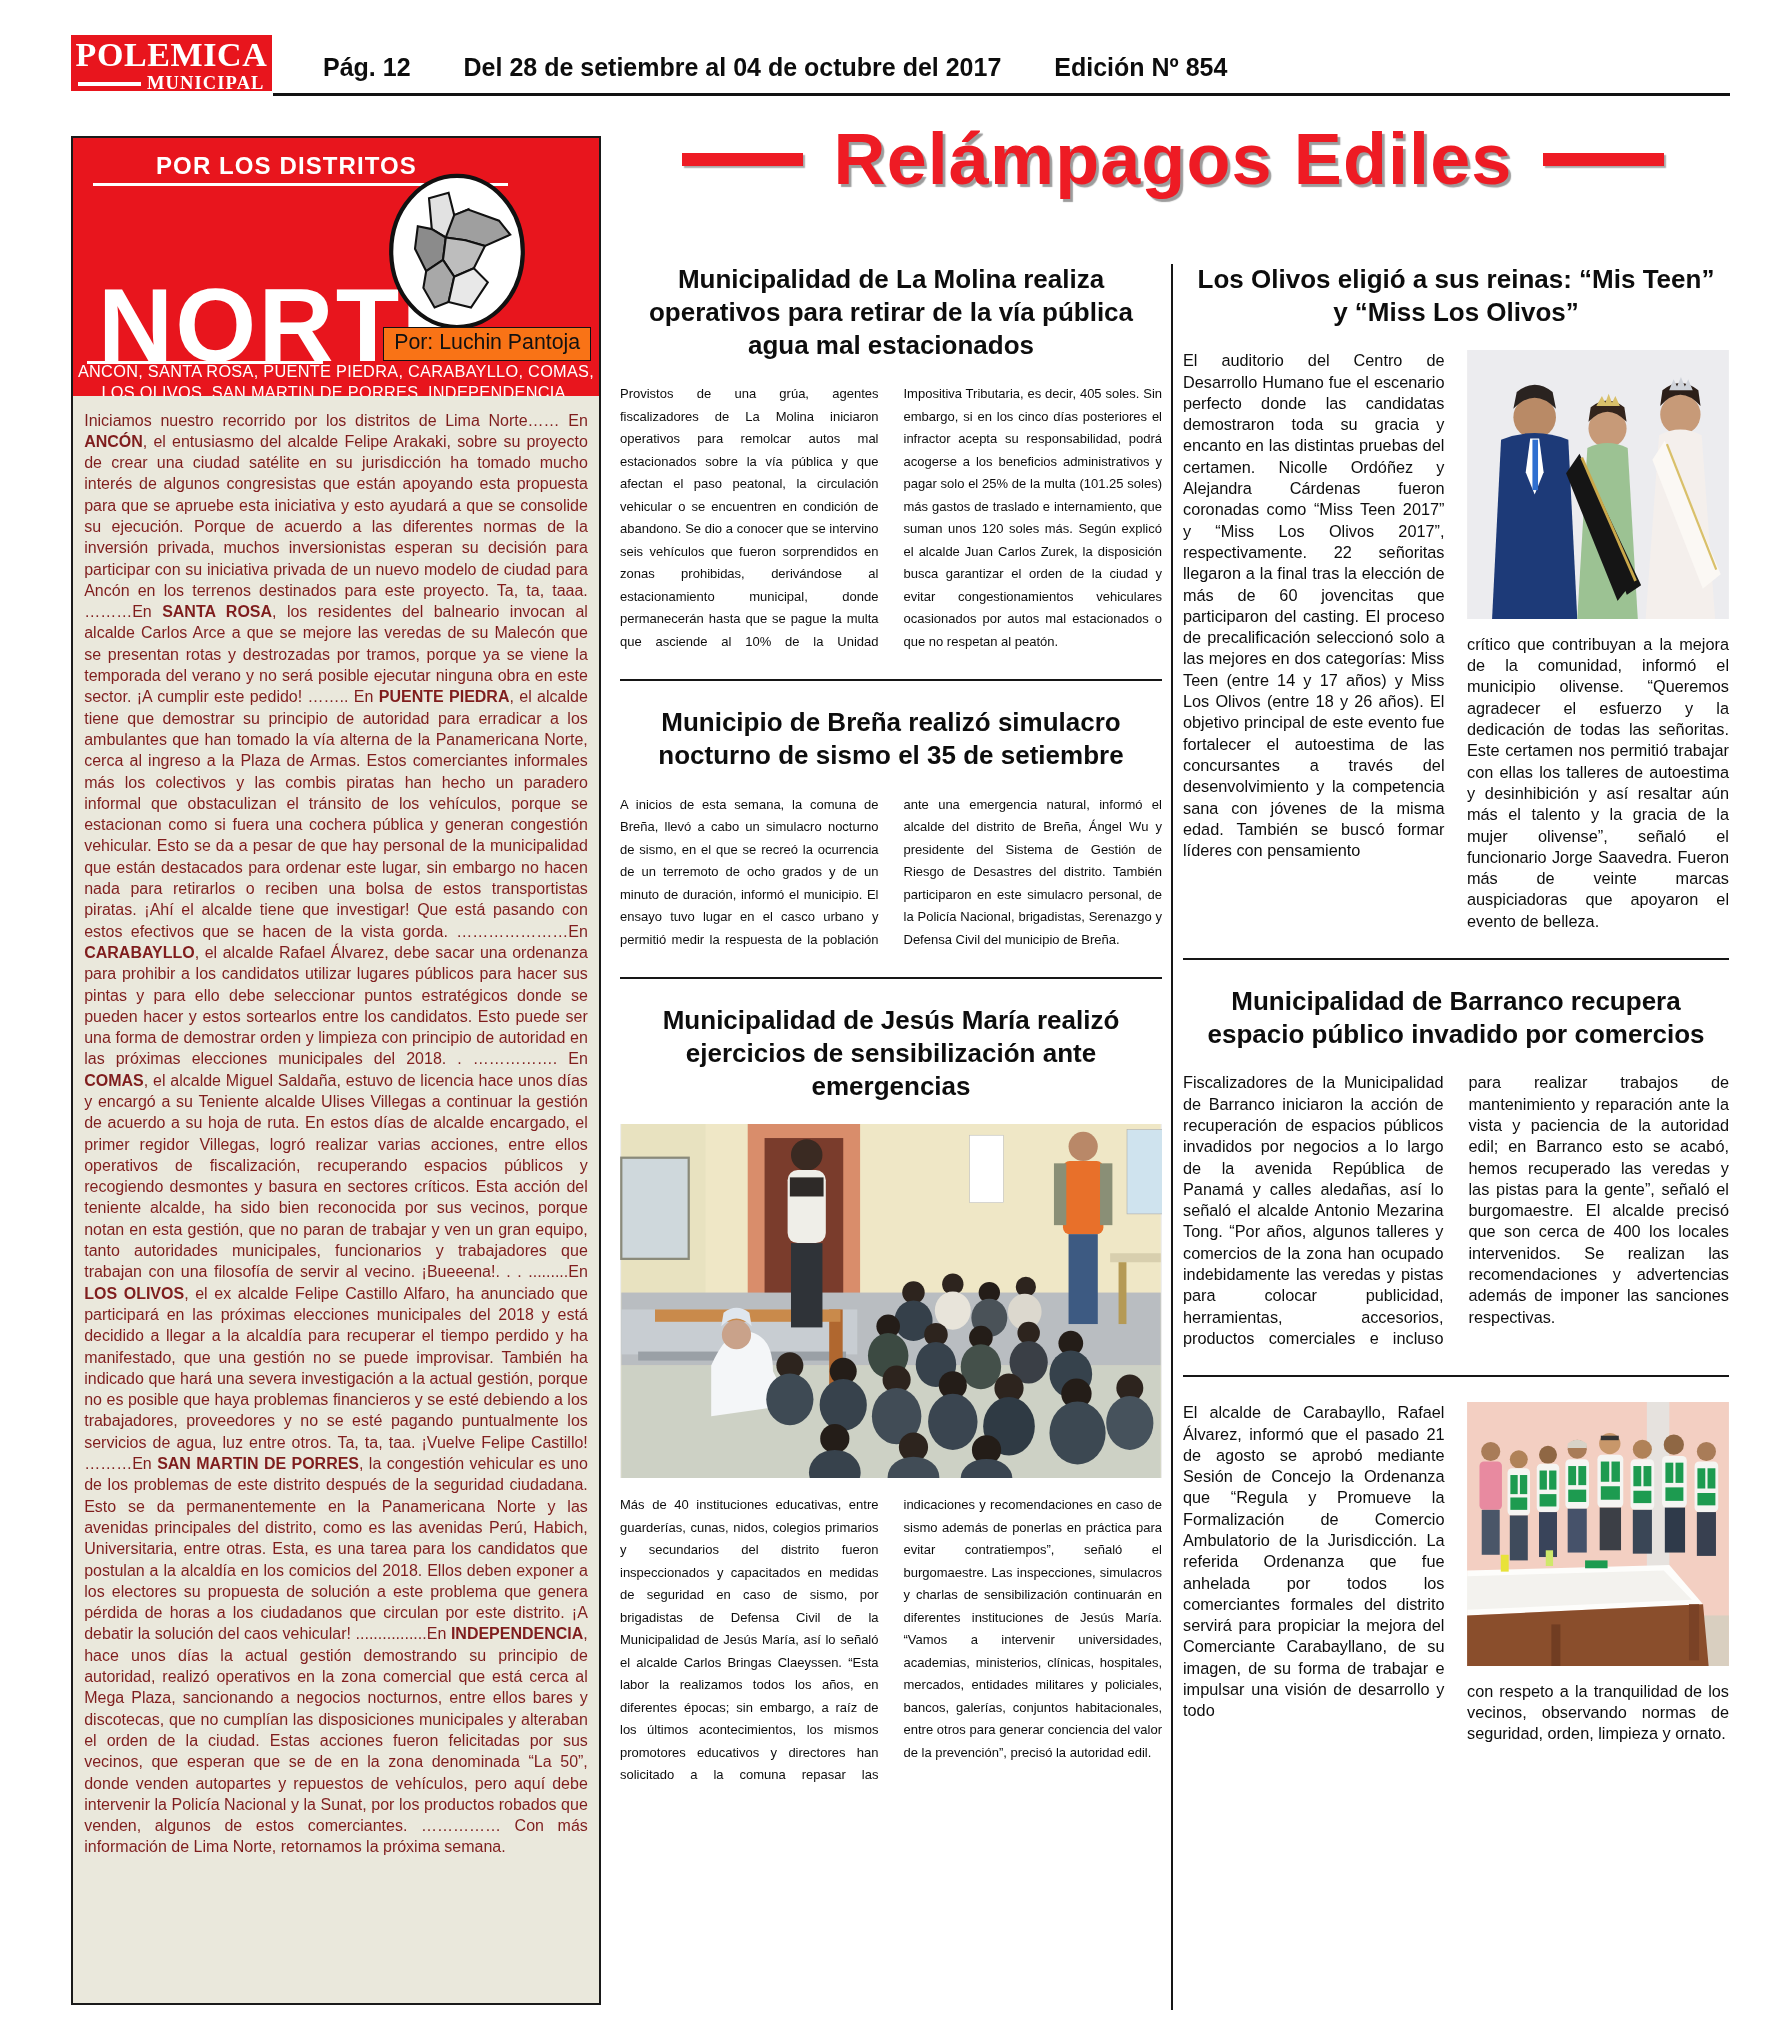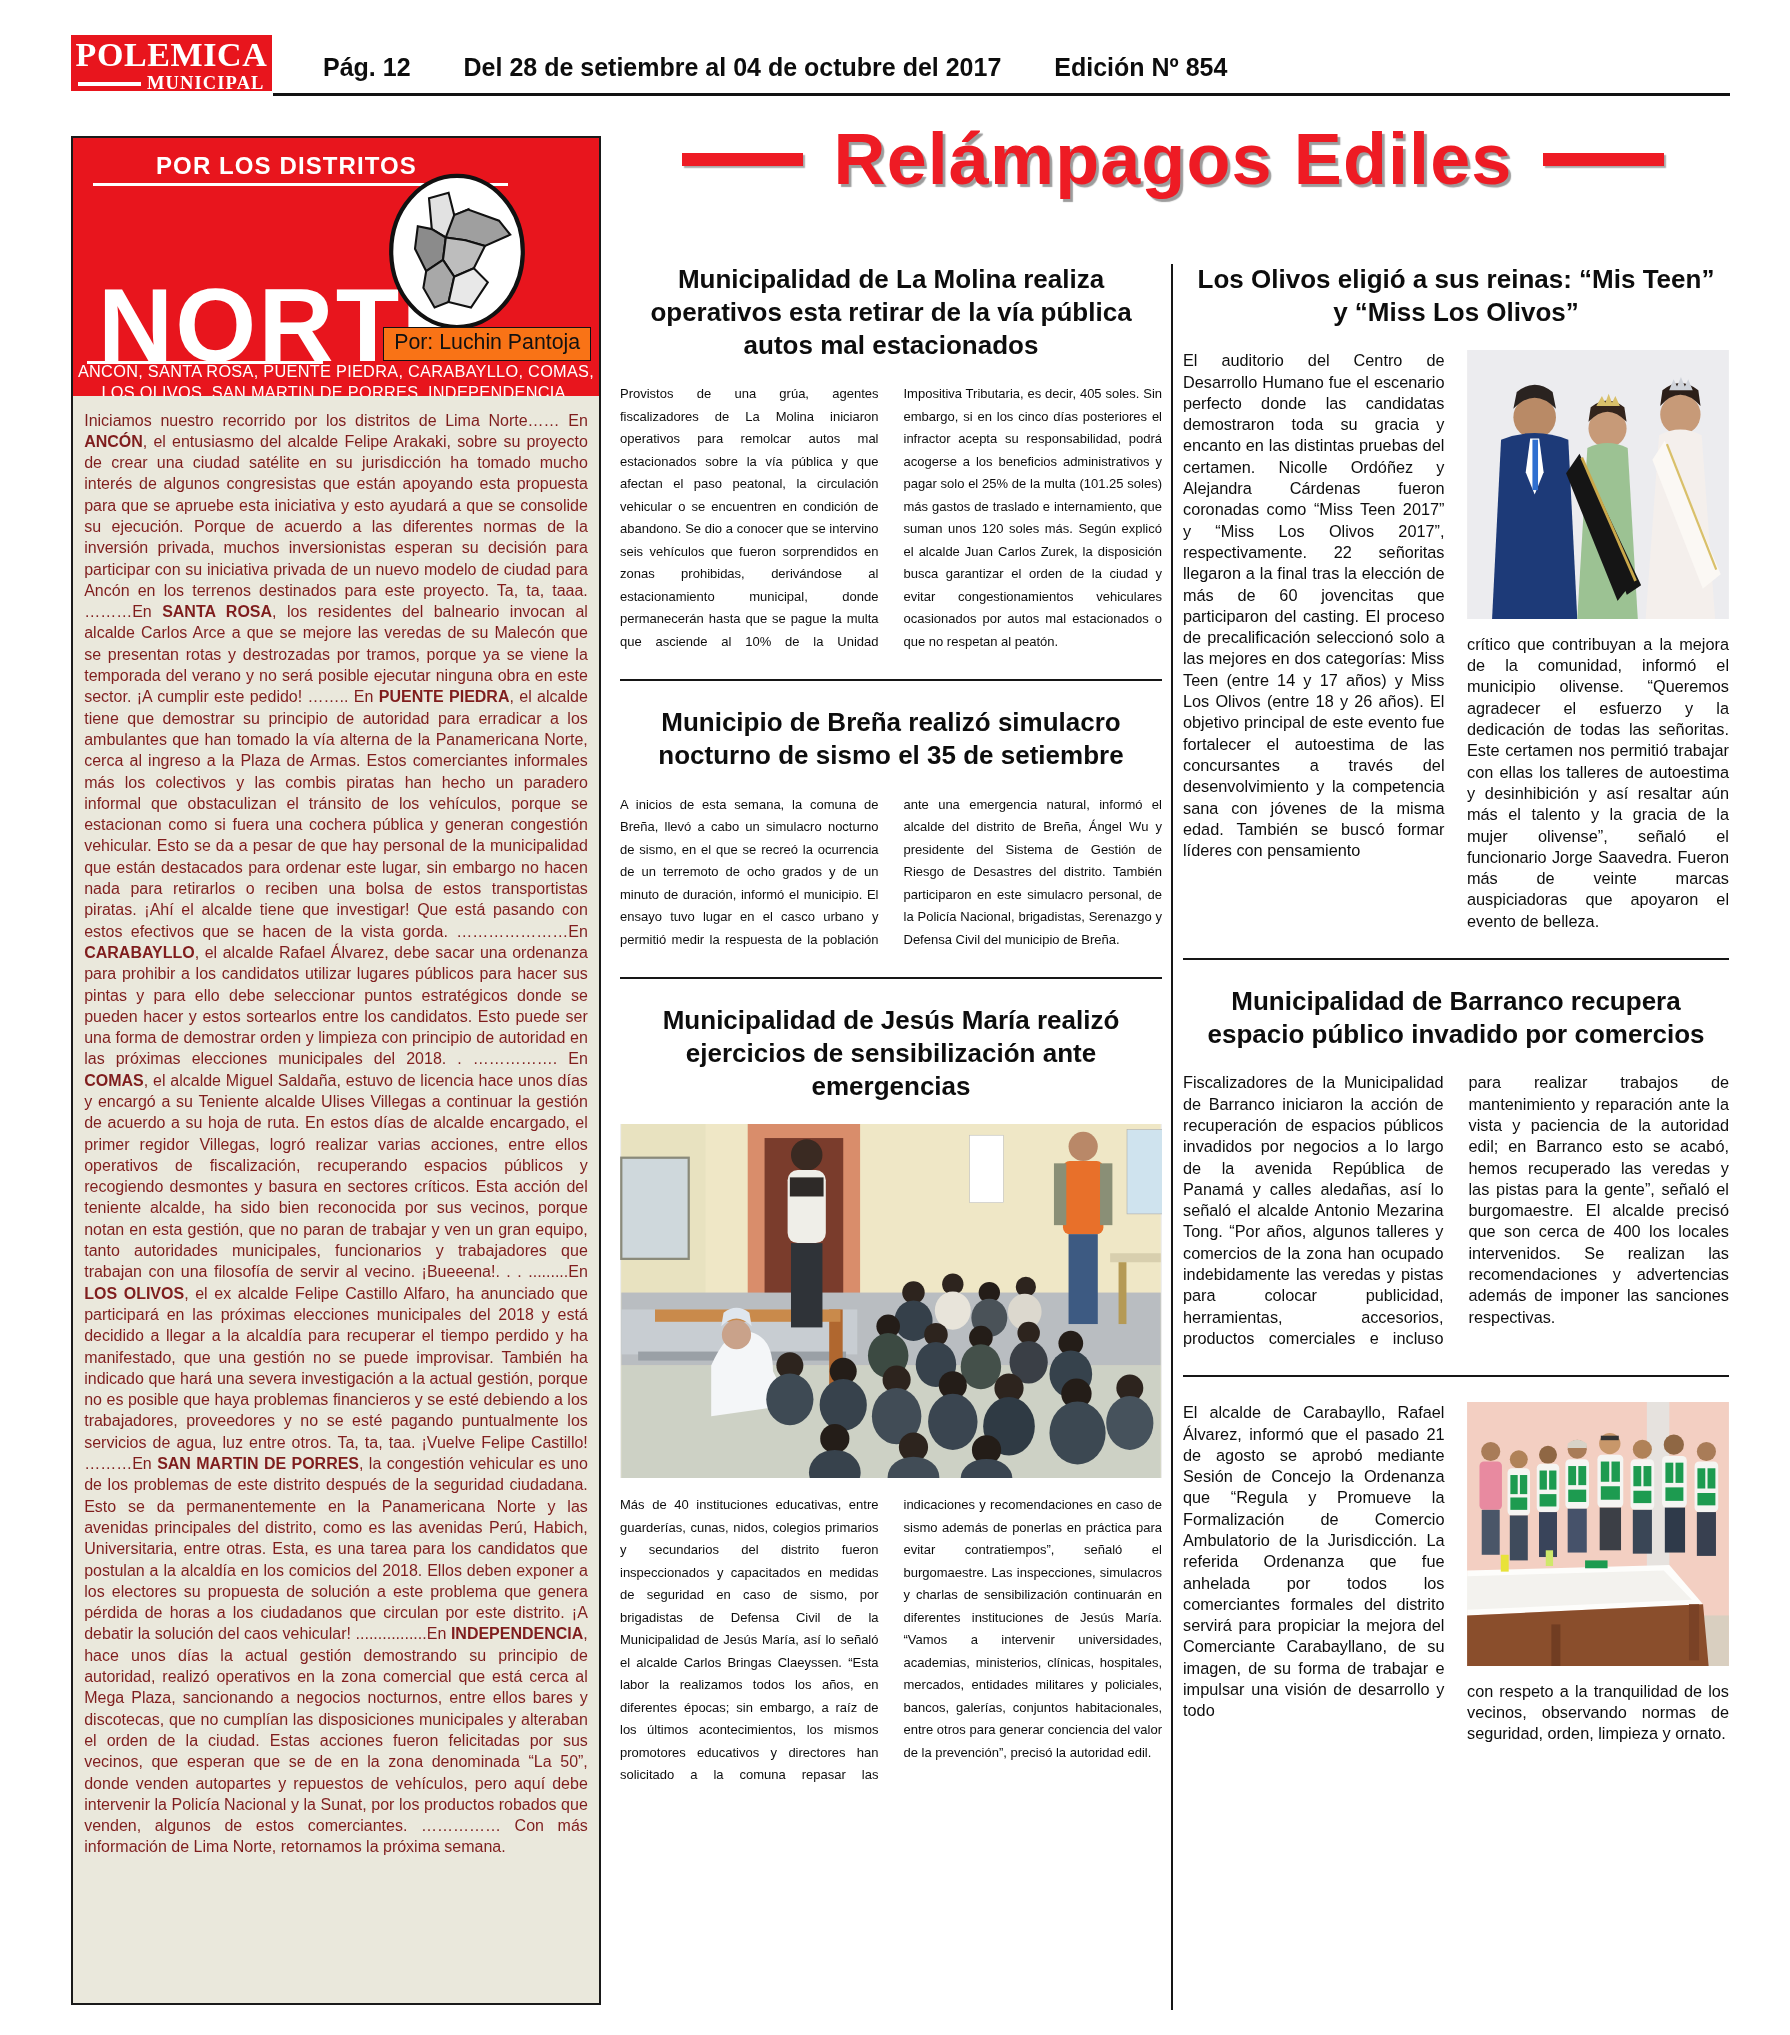--- a/index.html
+++ b/index.html
@@ -99,21 +99,21 @@
   <div class="section-title">
     <div class="section-dash"></div>
     <div class="section-text">Relámpagos Ediles</div>
     <div class="section-dash"></div>
   </div>
 
   <div class="vrule"></div>
 
   <div class="mid-col">
 
-    <h2 class="art-title">Municipalidad de La Molina realiza operativos esta retirar de la vía pública autos mal estacionados</h2>
+    <h2 class="art-title">Municipalidad de La Molina realiza operativos para retirar de la vía pública agua mal estacionados</h2>
     <div class="cols2">Provistos de una grúa, agentes fiscalizadores de La Molina iniciaron operativos para remolcar autos mal estacionados sobre la vía pública y que afectan el paso peatonal, la circulación vehicular o se encuentren en condición de abandono. Se dio a conocer que se intervino seis vehículos que fueron sorprendidos en zonas prohibidas, derivándose al estacionamiento municipal, donde permanecerán hasta que se pague la multa que asciende al 10% de la Unidad Impositiva Tributaria, es decir, 405 soles. Sin embargo, si en los cinco días posteriores el infractor acepta su responsabilidad, podrá acogerse a los beneficios administrativos y pagar solo el 25% de la multa (101.25 soles) más gastos de traslado e internamiento, que suman unos 120 soles más. Según explicó el alcalde Juan Carlos Zurek, la disposición busca garantizar el orden de la ciudad y evitar congestionamientos vehiculares ocasionados por autos mal estacionados o que no respetan al peatón.</div>
 
     <hr class="divider">
 
     <h2 class="art-title">Municipio de Breña realizó simulacro nocturno de sismo el 35 de setiembre</h2>
     <div class="cols2">A inicios de esta semana, la comuna de Breña, llevó a cabo un simulacro nocturno de sismo, en el que se recreó la ocurrencia de un terremoto de ocho grados y de un minuto de duración, informó el municipio. El ensayo tuvo lugar en el casco urbano y permitió medir la respuesta de la población ante una emergencia natural, informó el alcalde del distrito de Breña, Ángel Wu y presidente del Sistema de Gestión de Riesgo de Desastres del distrito. También participaron en este simulacro personal, de la Policía Nacional, brigadistas, Serenazgo y Defensa Civil del municipio de Breña.</div>
 
     <hr class="divider">
 
     <h2 class="art-title">Municipalidad de Jesús María realizó ejercicios de sensibilización ante emergencias</h2>

